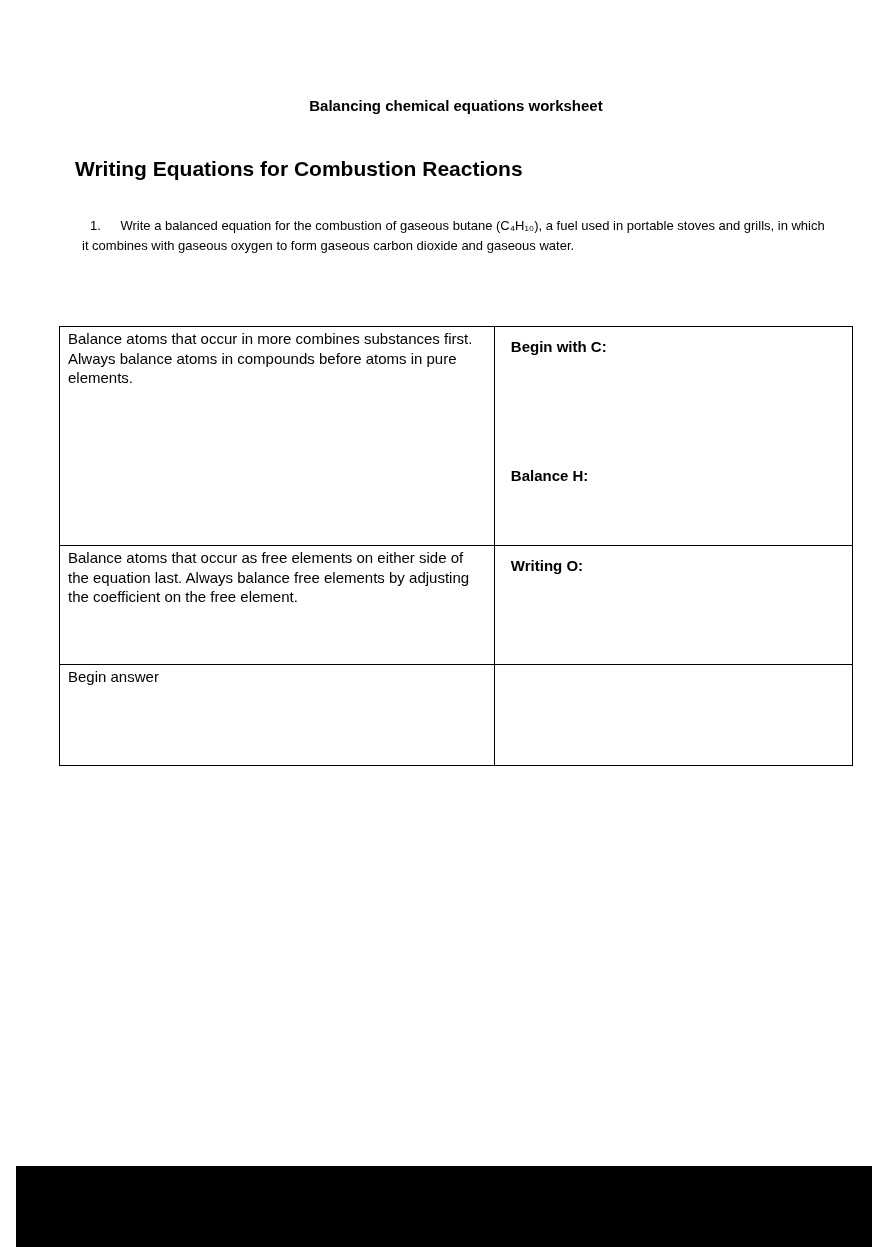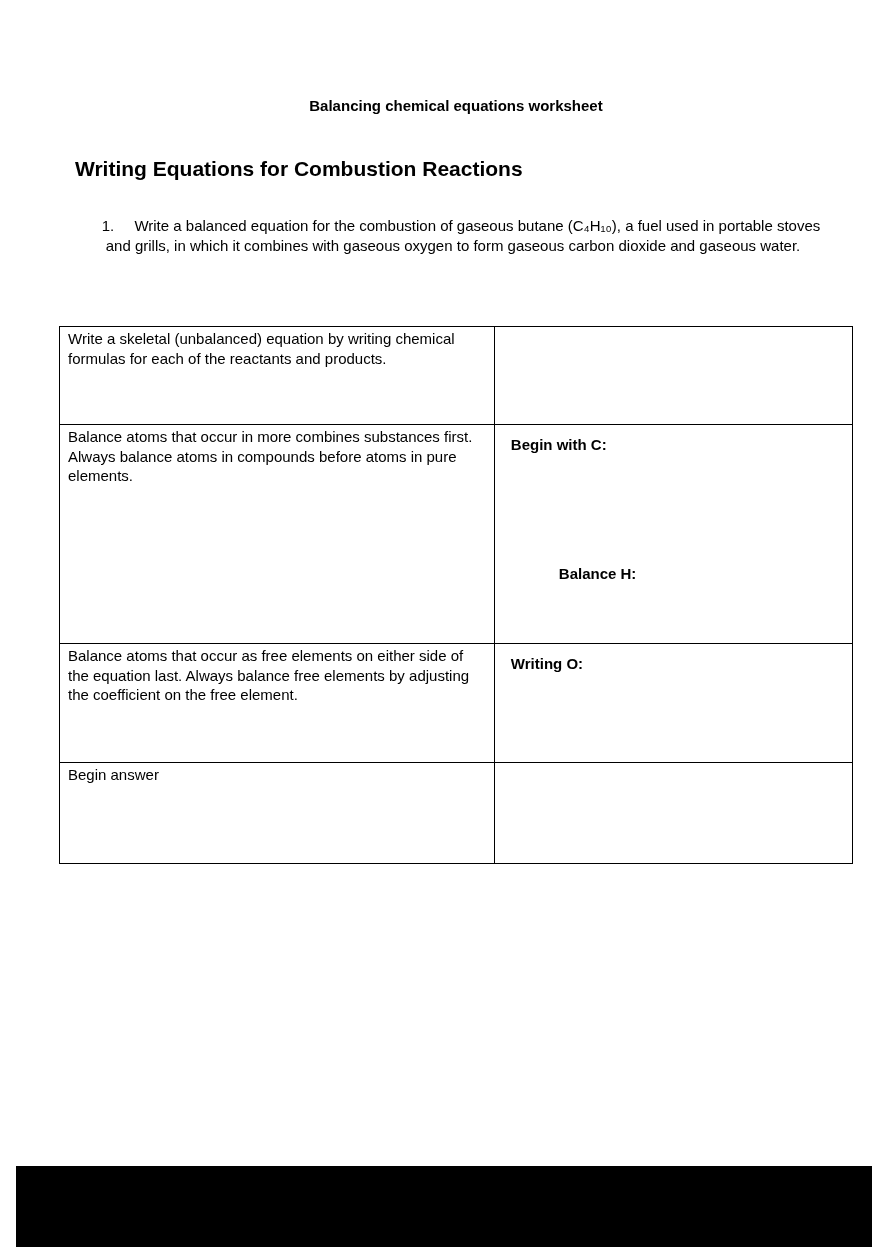--- a/index.html
+++ b/index.html
@@ -29,23 +29,23 @@
     top: 133px;
     left: 51px;
     font-weight: bold;
     font-size: 21px;
   }
   .question {
     position: absolute;
     top: 192px;
     left: 58px;
     width: 766px;
-    text-align: center;
+    text-align: left;
     line-height: 20px;
-    font-size: 15px;
+    font-size: 13px;
   }
   .worksheet-table {
     position: absolute;
     top: 310px;
     left: 43px;
     width: 794px;
     border-collapse: collapse;
     table-layout: fixed;
   }
   .worksheet-table td {
@@ -55,21 +55,21 @@
     font-size: 15px;
     line-height: 19.5px;
   }
   td.left-col { width: 397px; }
   td.right-col { width: 327px; font-weight: bold; }
   tr.row-1 td { height: 98px; }
   tr.row-2 td { height: 219px; }
   tr.row-3 td { height: 119px; }
   tr.row-4 td { height: 101px; }
   tr.row-5 td { height: 101px; }
-  .label-spaced { margin-top: 93px; margin-left: 48px; }
+  .label-spaced { margin-top: 93px; }
   .footer-band {
     position: absolute;
     left: 0;
     top: 1150px;
     width: 880px;
     height: 97px;
     background: #000000;
   }
 </style>
 </head>
@@ -81,24 +81,20 @@
 
   <div class="section-heading">Writing Equations for Combustion Reactions</div>
 
   <div class="question">
     <span>1.</span>
     <span>Write a balanced equation for the combustion of gaseous butane (C₄H₁₀), a fuel used in portable stoves and grills, in which it combines with gaseous oxygen to form gaseous carbon dioxide and gaseous water.</span>
   </div>
 
   <table class="worksheet-table">
     <tbody>
-        <tr class="row-1">
-      <td class="left-col">Write a skeletal (unbalanced) equation by writing chemical formulas for each of the reactants and products.</td>
-      <td class="right-col"></td>
-    </tr>
     <tr class="row-2">
       <td class="left-col">Balance atoms that occur in more combines substances first. Always balance atoms in compounds before atoms in pure elements.</td>
       <td class="right-col">
         <div>Begin with C:</div>
         <div class="label-spaced">Balance H:</div>
       </td>
     </tr>
     <tr class="row-3">
       <td class="left-col">Balance atoms that occur as free elements on either side of the equation last. Always balance free elements by adjusting the coefficient on the free element.</td>
       <td class="right-col">

